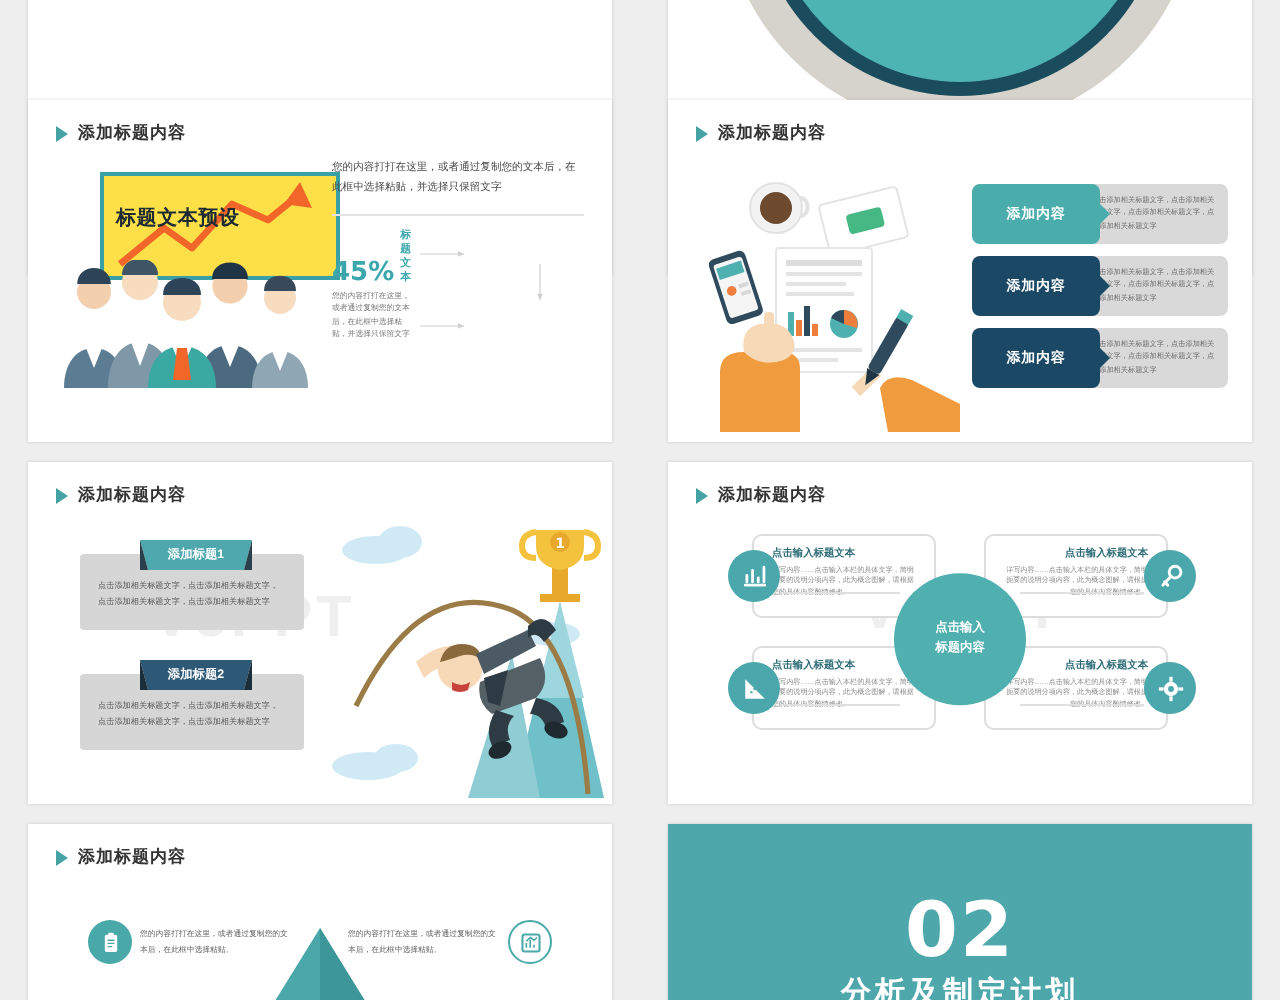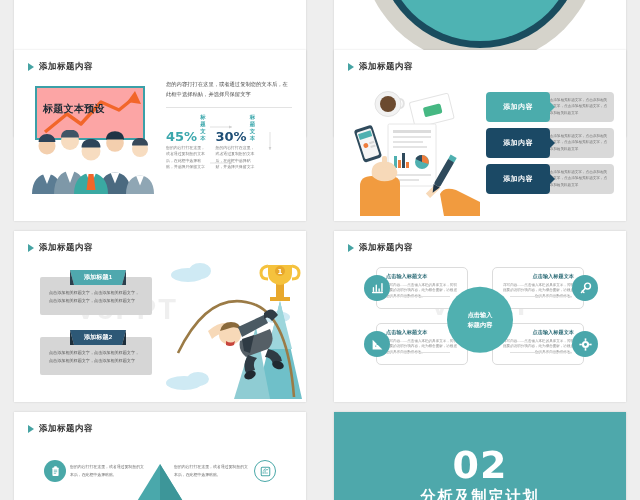--- a/index.html
+++ b/index.html
@@ -37,21 +37,21 @@
   .stitle .txt { font-size:8.5px; font-weight:bold; color:#333; letter-spacing:.5px; }
 
   
   .bigcirc { position:absolute; left:50%; top:-140px; transform:translateX(-50%); }
   .bigcirc .ring1 { width:238px;height:238px;border-radius:50%;background:#d5d3cb; }
   .bigcirc .ring2 { position:absolute;left:16px;top:16px;width:206px;height:206px;border-radius:50%;background:#1a4c5e; }
   .bigcirc .ring3 { position:absolute;left:23px;top:23px;width:192px;height:192px;border-radius:50%;background:#4eb3b3; }
 
   
   .team-wrap { position:absolute; left:16px; top:36px; width:124px; height:110px; }
-  .chartbox { position:absolute; left:5px; top:0; width:110px; height:54px; border:2.4px solid #3aa0a8; background:#fca5a5; }
+  .chartbox { position:absolute; left:20px; top:0; width:120px; height:54px; border:2.4px solid #3aa0a8; background:#fde047; }
   .chartbox .lbl { position:absolute; left:6px; top:14px; font-size:10px; font-weight:bold; color:#1d2a33; letter-spacing:.3px; }
   .arrow-svg { position:absolute; left:0; top:0; }
   .people { position:absolute; left:0; top:44px; width:124px; height:64px; }
 
   .stats { position:absolute; left:152px; top:30px; width:126px; }
   .stats .lead { font-size:5.3px; color:#4a4a4a; line-height:1.85; }
   .hr { height:1px; background:#e3e3e3; margin:7px 0 6px; }
   .sgrid { display:grid; grid-template-columns:1fr 1fr 1fr; column-gap:10px; row-gap:8px; position:relative; }
   .cell .top { display:flex; align-items:flex-end; gap:3px; }
   .cell .pct { font-size:13px; font-weight:bold; line-height:1; font-family:"DejaVu Sans", sans-serif; }
@@ -216,27 +216,20 @@
           <line x1="44" y1="49" x2="66" y2="49" stroke="#cfcfcf" stroke-width="0.6"></line>
           <polygon points="66,49 63,47.6 63,50.4" fill="#cfcfcf"></polygon>
         </svg>
         <div class="cell">
           <div class="top">
               <span class="pct c-teal">45%</span>
           <span class="nm c-teal">标题文本</span>
             </div>
           <div class="desc">您的内容打打在这里，或者通过复制您的文本后，在此框中选择粘贴，并选择只保留文字</div>
         </div>
-        <div class="cell">
-          <div class="top">
-              <span class="pct c-navy">30%</span>
-          <span class="nm c-teal">标题文本</span>
-            </div>
-          <div class="desc">您的内容打打在这里，或者通过复制您的文本后，在此框中选择粘贴，并选择只保留文字</div>
-        </div>
       </div>
     </div>
   </div>
 
   <div class="slide s-mr">
     <div class="stitle">
       <span class="tri"></span>
       <span class="txt">添加标题内容</span>
     </div>
 

